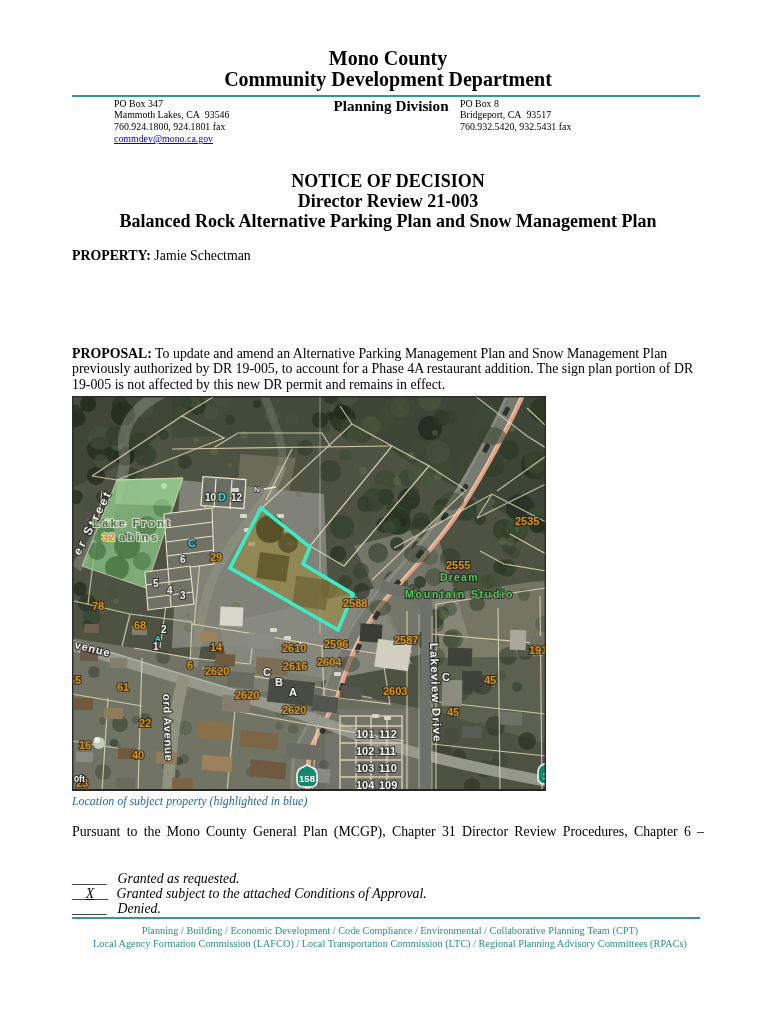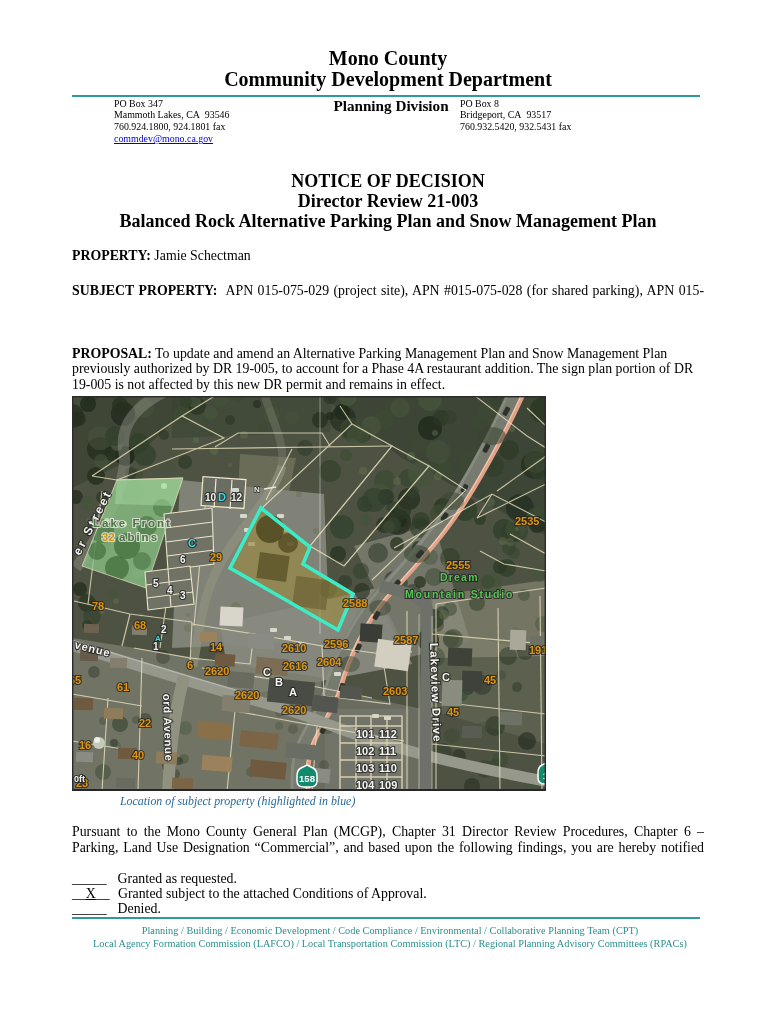--- a/index.html
+++ b/index.html
@@ -18,21 +18,20 @@
 
 <div class="abs" style="left:6px;top:97px;width:770px;text-align:center;font-weight:bold;font-size:15.2px;">Planning Division</div>
 
 <div class="abs" style="left:460px;top:97.5px;width:240px;font-size:9.9px;line-height:11.9px;">PO Box 8<br>Bridgeport, CA&nbsp;&nbsp;93517<br>760.932.5420, 932.5431 fax</div>
 
 <div class="abs" style="left:3px;top:170.6px;width:770px;text-align:center;font-weight:bold;font-size:18px;line-height:20px;">NOTICE OF DECISION<br>Director Review 21-003<br>Balanced Rock Alternative Parking Plan and Snow Management Plan</div>
 
 <div class="abs" style="left:72px;top:248.2px;width:632px;font-size:13.84px;"><b>PROPERTY:</b> Jamie Schectman</div>
 
 <div class="abs" style="left:72px;top:282.7px;width:632px;font-size:13.84px;line-height:15.45px;">
-    <div class="jl"><b>SUBJECT PROPERTY:</b>&nbsp; APN 015-075-029 (project site), APN #015-075-028 (for shared parking), APN 015-</div>
   </div>
 
 <div class="abs" style="left:72px;top:330px;width:632px;font-size:13.84px;line-height:15.45px;margin-top:16px;"><b>PROPOSAL:</b> To update and amend an Alternative Parking Management Plan and Snow Management Plan<br>previously authorized by DR 19-005, to account for a Phase 4A restaurant addition. The sign plan portion of DR<br>19-005 is not affected by this new DR permit and remains in effect.</div>
 
 <div class="abs" style="left:72px;top:396px;width:474px;height:395px;overflow:hidden;">
 <svg width="474" height="395" viewBox="0 0 474 395" style="display:block">
 <defs>
         <clipPath id="mapclip">
           <rect x="0" y="0" width="474" height="395"></rect>
         </clipPath>
@@ -668,24 +667,23 @@
           <text x="182" y="96" font-size="8" font-weight="bold" fill="#e8e8e2" letter-spacing="0" text-anchor="start">N</text>
           <line x1="192" y1="93" x2="204" y2="91" stroke="#e8e8e2" stroke-width="1.5"></line>
         </g>
 
 <rect x="0.7" y="0.7" width="472.6" height="393.6" fill="none" stroke="#2c2c2a" stroke-width="1.4"></rect>
 <line x1="0" y1="394" x2="474" y2="394" stroke="#26262a" stroke-width="2"></line>
 </g>
     </svg>
 </div>
 
-<div class="abs" style="left:72px;top:793.5px;font-size:11.9px;font-style:italic;color:#2a6a9a;margin-left:48px;">Location of subject property (highlighted in blue)</div>
+<div class="abs" style="left:72px;top:793.5px;font-size:11.9px;font-style:italic;color:#2a6a9a;">Location of subject property (highlighted in blue)</div>
 
 <div class="abs" style="left:72px;top:823.5px;width:632px;font-size:13.84px;line-height:16.15px;">
     <div class="jl">Pursuant to the Mono County General Plan (MCGP), Chapter 31 Director Review Procedures, Chapter 6 –</div>
-    <div class="jl">Parking, Land Use Designation “Commercial”, and based upon the following findings, you are hereby notified</div>
   </div>
 
-<div class="abs" style="left:72px;top:871px;width:632px;font-size:13.84px;line-height:15.05px;">_____<span style="display:inline-block;width:11px;"></span>Granted as requested.<br>__<u>X</u>__<span style="display:inline-block;width:8.3px;"></span>Granted subject to the attached Conditions of Approval.<br>_____<span style="display:inline-block;width:11px;"></span>Denied.</div>
+<div class="abs" style="left:72px;top:871px;width:632px;font-size:13.84px;line-height:15.05px;font-style:italic;">_____<span style="display:inline-block;width:11px;"></span>Granted as requested.<br>__<u>X</u>__<span style="display:inline-block;width:8.3px;"></span>Granted subject to the attached Conditions of Approval.<br>_____<span style="display:inline-block;width:11px;"></span>Denied.</div>
 
 <div class="abs" style="left:72px;top:916.5px;width:628px;height:2px;background:#2e9a9a;"></div>
 
 <div class="abs" style="left:5px;top:925px;width:770px;text-align:center;font-size:10.3px;line-height:12.5px;color:#2d8d8d;">Planning / Building / Economic Development / Code Compliance / Environmental / Collaborative Planning Team (CPT)<br>Local Agency Formation Commission (LAFCO) / Local Transportation Commission (LTC) / Regional Planning Advisory Committees (RPACs)</div>
 
 </body></html>

